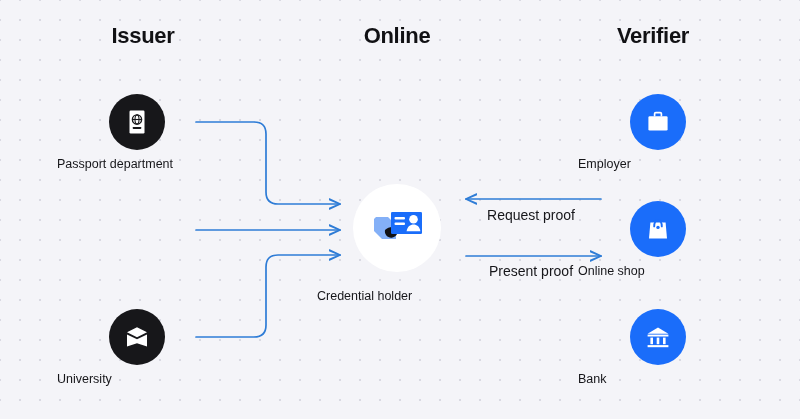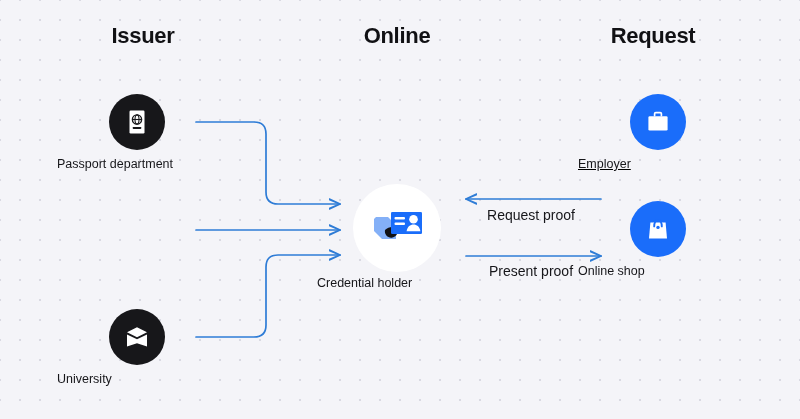--- a/index.html
+++ b/index.html
@@ -67,28 +67,28 @@
     background: #ffffff;
   }
 
   .node-label {
     margin-top: 7px;
     font-size: 12.5px;
     color: #16161a;
     line-height: 1.2;
     white-space: nowrap;
   }
-  .node-label.holder-label { margin-top: 4px; }
+  .node-label.holder-label { margin-top: 17px; }
 
   
   #node-passport  { left: 137px; top: 94px; }
   #node-training  { left: 137px; top: 201px; }
   #node-university{ left: 137px; top: 309px; }
   #node-holder    { left: 397px; top: 184px; }
-  #node-employer  { left: 658px; top: 94px; text-decoration: underline; }
+  #node-employer  { left: 658px; top: 94px; }
   #node-shop      { left: 658px; top: 201px; }
   #node-bank      { left: 658px; top: 309px; }
 
   
   #connectors {
     position: absolute;
     left: 0; top: 0;
     width: 800px;
     height: 419px;
     pointer-events: none;
@@ -108,21 +108,21 @@
 </style>
 </head>
 <body>
 
 <div id="canvas">
 
   <div class="col-heading" id="heading-issuer">Issuer</div>
 
   <div class="col-heading" id="heading-holder">Online</div>
 
-  <div class="col-heading" id="heading-verifier">Request</div>
+  <div class="col-heading" id="heading-verifier">Verifier</div>
 
   <svg id="connectors" viewBox="0 0 800 419">
     <defs>
       <marker id="arrow-r" viewBox="0 0 10 10" refX="9" refY="5" markerWidth="7" markerHeight="7" orient="auto-start-reverse">
         <path d="M 0 1 L 9 5 L 0 9" fill="none" stroke="#2e7cd6" stroke-width="1.6" stroke-linecap="round" stroke-linejoin="round"></path>
       </marker>
       <marker id="arrow-l" viewBox="0 0 10 10" refX="9" refY="5" markerWidth="7" markerHeight="7" orient="auto-start-reverse">
         <path d="M 0 1 L 9 5 L 0 9" fill="none" stroke="#2e7cd6" stroke-width="1.6" stroke-linecap="round" stroke-linejoin="round"></path>
       </marker>
     </defs>
@@ -197,18 +197,31 @@
     <div class="node-circle blue">
       <svg width="30" height="30" viewBox="0 0 30 30">
         <path d="M 7.4 8.6 L 22.6 8.6 L 24 24.4 L 6 24.4 Z" fill="#ffffff"></path>
         <path d="M 11.2 12.4 C 11.2 8.6 13 6.2 15 6.2 C 17 6.2 18.8 8.6 18.8 12.4" fill="none" stroke="#1a6dfa" stroke-width="1.9" stroke-linecap="round"></path>
         <circle cx="15" cy="13.4" r="1.7" fill="#1a6dfa"></circle>
       </svg>
     </div>
     <div class="node-label">Online shop</div>
   </div>
 
+  <div class="node" id="node-bank">
+    <div class="node-circle blue">
+      <svg width="30" height="30" viewBox="0 0 30 30">
+        <path d="M 15 5.6 L 25.4 11.8 L 4.6 11.8 Z" fill="#ffffff"></path>
+        <rect x="4.6" y="12.6" width="20.8" height="1.9" fill="#ffffff"></rect>
+        <rect x="7.4" y="15.6" width="2.6" height="6.6" fill="#ffffff"></rect>
+        <rect x="13.7" y="15.6" width="2.6" height="6.6" fill="#ffffff"></rect>
+        <rect x="20" y="15.6" width="2.6" height="6.6" fill="#ffffff"></rect>
+        <rect x="4.6" y="23.1" width="20.8" height="2.1" fill="#ffffff"></rect>
+      </svg>
+    </div>
+    <div class="node-label">Bank</div>
+  </div>
 
   <div class="arrow-label" id="label-request">Request proof</div>
 
   <div class="arrow-label" id="label-present">Present proof</div>
 
 </div>
 
 </body></html>

